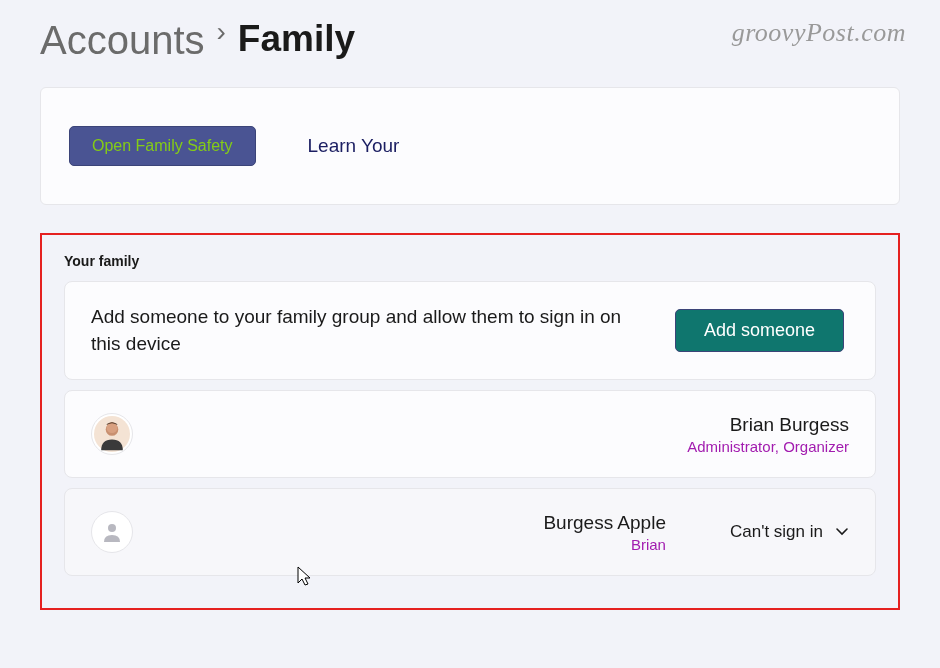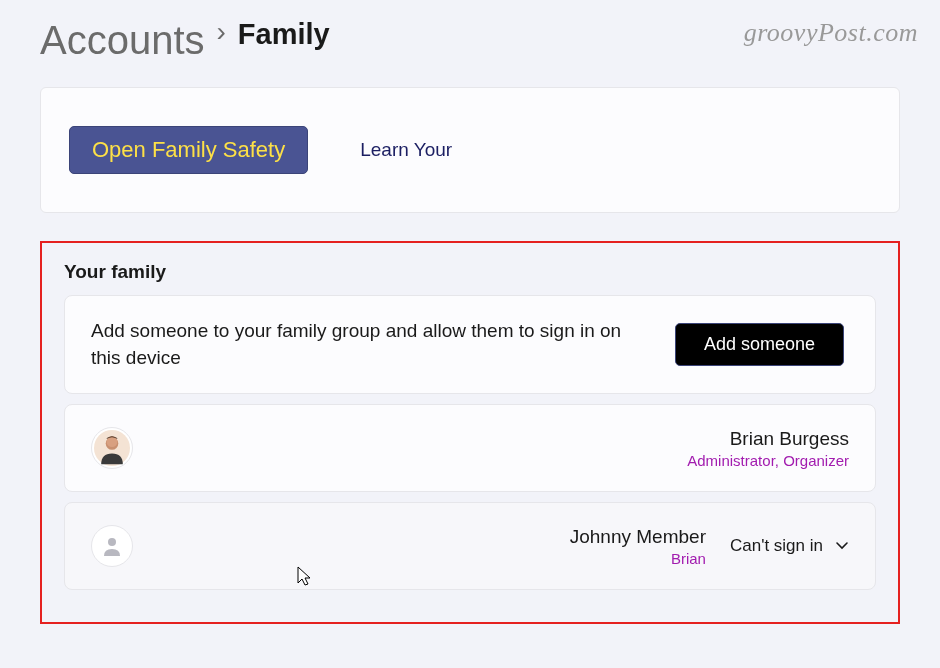--- a/index.html
+++ b/index.html
@@ -11,21 +11,21 @@
       font-family: "Segoe UI", -apple-system, BlinkMacSystemFont, sans-serif;
       background: #f2f3f9;
       width: 940px;
       height: 668px;
       position: relative;
       color: #1a1a1a;
     }
     .watermark {
       position: absolute;
       top: 18px;
-      right: 22px;
+      right: 34px;
       font-family: Georgia, serif;
       font-size: 26px;
       color: #999;
       font-style: italic;
       letter-spacing: 0.5px;
     }
     .page {
       padding: 18px 40px 0 40px;
     }
     .breadcrumb {
@@ -39,57 +39,57 @@
       font-weight: 400;
       color: #6b6b6b;
     }
     .breadcrumb .chevron {
       font-size: 28px;
       color: #6b6b6b;
       position: relative;
       top: -2px;
     }
     .breadcrumb .current {
-      font-size: 29px;
+      font-size: 37px;
       font-weight: 600;
       color: #1a1a1a;
     }
     .card {
       background: #fcfcfe;
       border: 1px solid #e6e6ea;
       border-radius: 6px;
       margin-bottom: 28px;
     }
     .top-card {
       padding: 38px 28px;
       display: flex;
       align-items: center;
       gap: 52px;
     }
     .btn-primary {
       background: #4a5493;
-      color: #fde047;
+      color: #84cc16;
       border: 1px solid #3b4478;
       border-radius: 5px;
       padding: 10px 22px;
-      font-size: 22px;
+      font-size: 16px;
       font-family: inherit;
       cursor: pointer;
     }
     .link {
       color: #1b1e62;
       font-size: 19px;
       cursor: pointer;
     }
     .section {
       border: 2px solid #e52020;
       padding: 18px 22px 22px 22px;
     }
     .section-title {
-      font-size: 19px;
+      font-size: 14px;
       font-weight: 600;
       margin-bottom: 12px;
       color: #1a1a1a;
     }
     .row-card {
       background: #fcfcfe;
       border: 1px solid #e6e6ea;
       border-radius: 8px;
       padding: 22px 26px;
       margin-bottom: 10px;
@@ -101,21 +101,21 @@
       background: #f7f7fa;
     }
     .add-card .desc {
       flex: 1;
       font-size: 19px;
       color: #1a1a1a;
       line-height: 1.4;
       max-width: 560px;
     }
     .btn-add {
-      background: #000000;
+      background: #0f766e;
       color: #fff;
       border: 1px solid #3b4478;
       border-radius: 5px;
       padding: 10px 28px;
       font-size: 18px;
       font-family: inherit;
       cursor: pointer;
     }
     .avatar {
       width: 42px;
@@ -152,20 +152,21 @@
       font-size: 15px;
       color: #a21caf;
     }
     .status-dropdown {
       display: flex;
       align-items: center;
       gap: 12px;
       font-size: 17px;
       color: #1a1a1a;
       cursor: pointer;
+      margin-left: 40px;
     }
     .status-dropdown .chev-down {
       font-size: 14px;
     }
     .cursor-pointer {
       position: absolute;
       left: 296px;
       top: 565px;
       pointer-events: none;
     }
@@ -212,21 +213,21 @@
     </div>
 
     <div class="row-card subtle">
       <div class="avatar placeholder">
         <svg viewBox="0 0 24 24">
           <circle cx="12" cy="8" r="4" fill="#b8b8c0"></circle>
           <path d="M 4 22 Q 4 15 12 15 Q 20 15 20 22 Z" fill="#b8b8c0"></path>
         </svg>
       </div>
       <div class="member-info">
-        <div class="member-name">Johnny Member</div>
+        <div class="member-name">Burgess Apple</div>
         <div class="member-role">Brian</div>
       </div>
       <div class="status-dropdown">
         <span>Can't sign in</span>
         <span class="chev-down">
           <svg width="14" height="10" viewBox="0 0 14 10">
               <path d="M 2 2 L 7 7 L 12 2" stroke="#1a1a1a" stroke-width="1.6" fill="none" stroke-linecap="round"></path>
             </svg>
         </span>
       </div>

